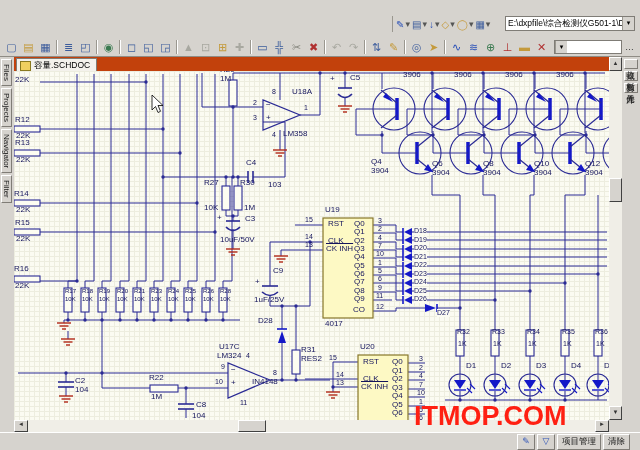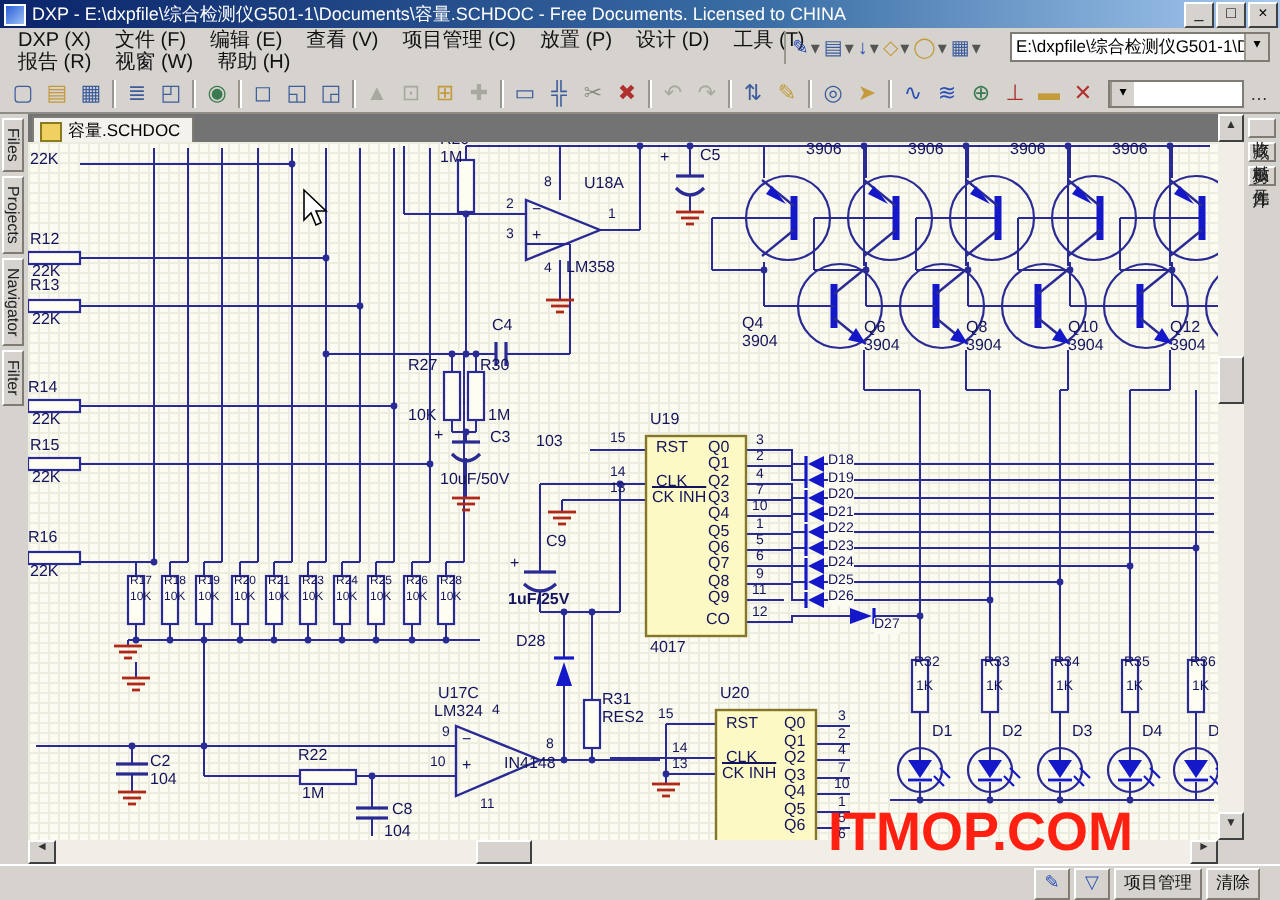--- a/index.html
+++ b/index.html
@@ -29,21 +29,21 @@
   .tsep{width:1px;height:14px;background:#9a978f;border-right:1px solid #fff;margin:0 2px;flex:none;}
   #findcombo{width:66px;height:12px;background:#fff;border:1px solid #7f7c76;display:flex;margin-left:4px;}
   #moredots{font-size:9px;color:#333;margin-left:3px;}
   
   #main{position:absolute;left:0;top:57px;width:640px;height:375px;}
   #leftstrip{position:absolute;left:0;top:0;width:14px;height:375px;background:#d6d3ce;}
   .vtab{writing-mode:vertical-rl;font-size:8px;color:#222;background:#d6d3ce;border:1px solid;border-color:#fff #7f7c76 #7f7c76 #fff;padding:4px 0;margin:2px 1px;text-align:center;width:11px;box-sizing:border-box;}
   #rightstrip{position:absolute;left:623px;top:0;width:17px;height:375px;background:#d6d3ce;}
   #rightstrip .vtab{width:14px;font-size:8.5px;}
   #center{position:absolute;left:14px;top:0;width:595px;height:375px;}
-  #tabbar{position:absolute;left:0;top:0;width:595px;height:14px;background:#737373;border-bottom:1px solid #9a978f;}
+  #tabbar{position:absolute;left:0;top:0;width:595px;height:14px;background:#c2410c;border-bottom:1px solid #9a978f;}
   #doctab{position:absolute;left:2px;top:1px;height:13px;background:#f4f2ec;border:1px solid #7f7c76;border-bottom:none;display:flex;align-items:center;font-size:8.5px;padding:0 6px 0 3px;}
   #doctabicon{width:9px;height:8px;background:#f0d060;border:1px solid #8a7a20;margin-right:3px;flex:none;}
   #canvas{position:absolute;left:0;top:14px;width:595px;height:349px;overflow:hidden;background-color:#fbfbf2;
     background-image:linear-gradient(#ededdf 1px,transparent 1px),linear-gradient(90deg,#ededdf 1px,transparent 1px);
     background-size:5px 5px;}
   #schsvg{position:absolute;left:-14px;top:-71px;}
   #labellayer{position:absolute;left:-14px;top:-71px;width:640px;height:444px;pointer-events:none;}
   .slab{position:absolute;color:#14145c;font-size:8px;line-height:8px;white-space:nowrap;font-family:"Liberation Sans",sans-serif;}
   .slab.ov{text-decoration:overline;}
   .slab.wbg{background:#fbfbf2;}
@@ -59,46 +59,22 @@
   .sicon{width:16px;height:14px;background:#d6d3ce;border:1px solid;border-color:#fff #7f7c76 #7f7c76 #fff;font-size:9px;text-align:center;line-height:13px;color:#2a50b8;}
   .sbbtn{height:14px;background:#d6d3ce;border:1px solid;border-color:#fff #7f7c76 #7f7c76 #fff;font-size:8.5px;line-height:13px;padding:0 4px;color:#111;}
   
   #watermark{position:absolute;left:414px;top:401px;font-size:27px;font-weight:bold;color:#ff2012;letter-spacing:0px;z-index:50;font-family:"Liberation Sans",sans-serif;}
 </style>
 </head>
 <body>
 
 <div id="app">
 
-  <div id="titlebar">
-    <div id="appicon"></div>
-    <span id="wintitle">DXP - E:\dxpfile\综合检测仪G501-1\Documents\容量.SCHDOC - Free Documents. Licensed to CHINA</span>
-    <div class="winbtns" id="winbtns">
-        <div class="winbtn">_</div>
-        <div class="winbtn">□</div>
-        <div class="winbtn">×</div>
-      </div>
-  </div>
 
   <div id="menuband">
-    <div class="menurow" id="menurow1">
-        <div class="menuitem">DXP (X)</div>
-        <div class="menuitem">文件 (F)</div>
-        <div class="menuitem">编辑 (E)</div>
-        <div class="menuitem">查看 (V)</div>
-        <div class="menuitem">项目管理 (C)</div>
-        <div class="menuitem">放置 (P)</div>
-        <div class="menuitem">设计 (D)</div>
-        <div class="menuitem">工具 (T)</div>
-      </div>
-    <div class="menurow" id="menurow2">
-        <div class="menuitem">报告 (R)</div>
-        <div class="menuitem">视窗 (W)</div>
-        <div class="menuitem">帮助 (H)</div>
-      </div>
     <div id="tb1">
         <div class="tb1btn">
           <div class="g" style="color: rgb(42, 80, 184);">✎</div>
           <div>▾</div>
         </div>
         <div class="tb1btn">
           <div class="g" style="color: rgb(60, 92, 156);">▤</div>
           <div>▾</div>
         </div>
         <div class="tb1btn">
@@ -619,33 +595,33 @@
             <span class="slab" style="left: 292px; top: 88px;">U18A</span>
             <span class="slab" style="left: 283px; top: 130px;">LM358</span>
             <span class="slab" style="left: 266px; top: 101px;">−</span>
             <span class="slab" style="left: 266px; top: 114px;">+</span>
             <span class="slab" style="left: 253px; top: 99px; font-size: 7px;">2</span>
             <span class="slab" style="left: 253px; top: 114px; font-size: 7px;">3</span>
             <span class="slab" style="left: 304px; top: 104px; font-size: 7px;">1</span>
             <span class="slab" style="left: 272px; top: 88px; font-size: 7px;">8</span>
             <span class="slab" style="left: 272px; top: 131px; font-size: 7px;">4</span>
             <span class="slab" style="left: 246px; top: 159px;">C4</span>
-            <span class="slab" style="left: 268px; top: 181px; margin-top: 36px;">103</span>
+            <span class="slab" style="left: 268px; top: 181px;">103</span>
             <span class="slab" style="left: 204px; top: 179px;">R27</span>
             <span class="slab" style="left: 204px; top: 204px;">10K</span>
             <span class="slab" style="left: 240px; top: 179px;">R30</span>
             <span class="slab" style="left: 244px; top: 204px;">1M</span>
             <span class="slab" style="left: 245px; top: 215px;">C3</span>
             <span class="slab" style="left: 217px; top: 214px;">+</span>
             <span class="slab" style="left: 220px; top: 236px;">10uF/50V</span>
             <span class="slab" style="left: 350px; top: 74px;">C5</span>
             <span class="slab" style="left: 330px; top: 75px;">+</span>
             <span class="slab" style="left: 273px; top: 267px;">C9</span>
             <span class="slab" style="left: 255px; top: 278px;">+</span>
-            <span class="slab" style="left: 254px; top: 296px; font-weight: bold;">1uF/25V</span>
+            <span class="slab" style="left: 254px; top: 296px;">1uF/25V</span>
             <span class="slab" style="left: 258px; top: 317px;">D28</span>
             <span class="slab" style="left: 252px; top: 338px; margin-top: 40px;">IN4148</span>
             <span class="slab" style="left: 301px; top: 346px;">R31</span>
             <span class="slab" style="left: 301px; top: 355px;">RES2</span>
             <span class="slab" style="left: 219px; top: 343px;">U17C</span>
             <span class="slab" style="left: 217px; top: 352px;">LM324</span>
             <span class="slab" style="left: 231px; top: 366px;">−</span>
             <span class="slab" style="left: 231px; top: 379px;">+</span>
             <span class="slab" style="left: 221px; top: 363px; font-size: 7px;">9</span>
             <span class="slab" style="left: 215px; top: 378px; font-size: 7px;">10</span>

